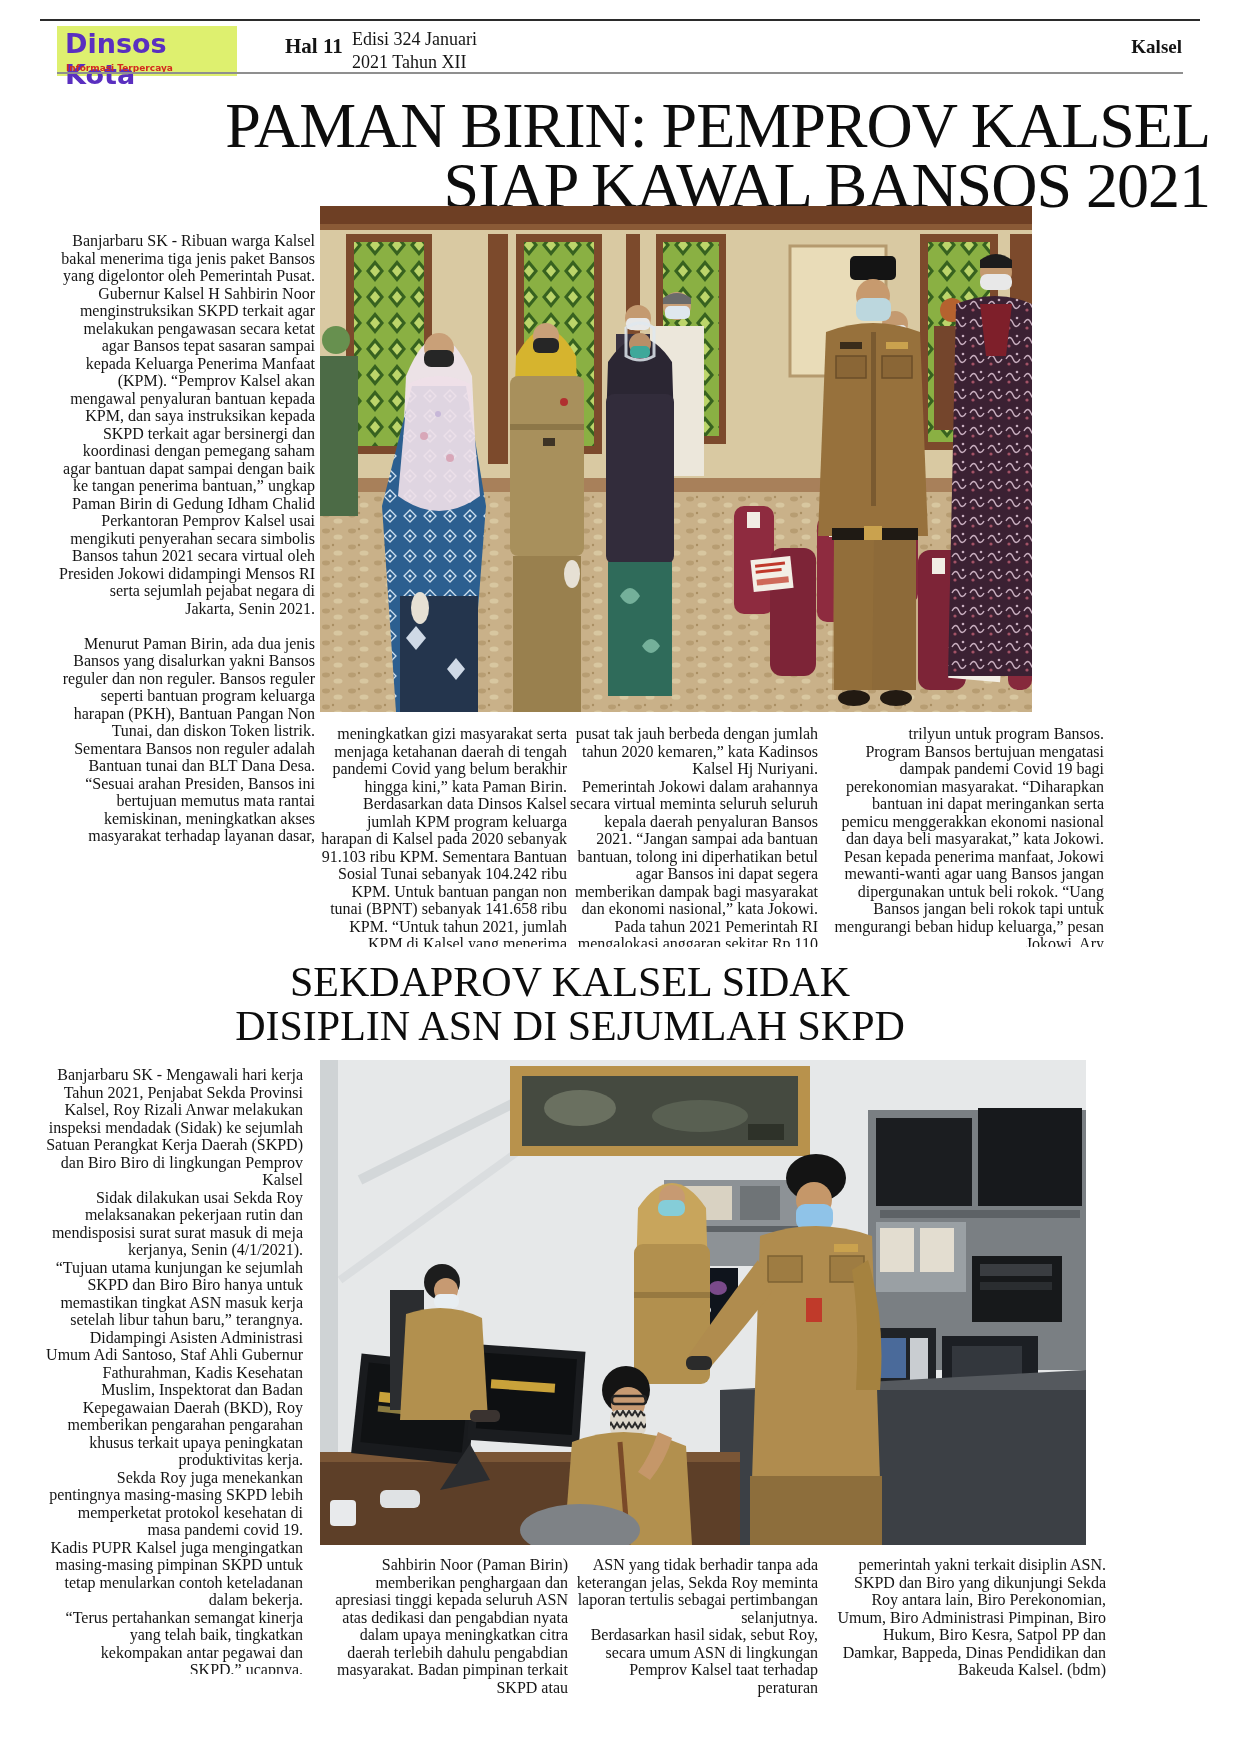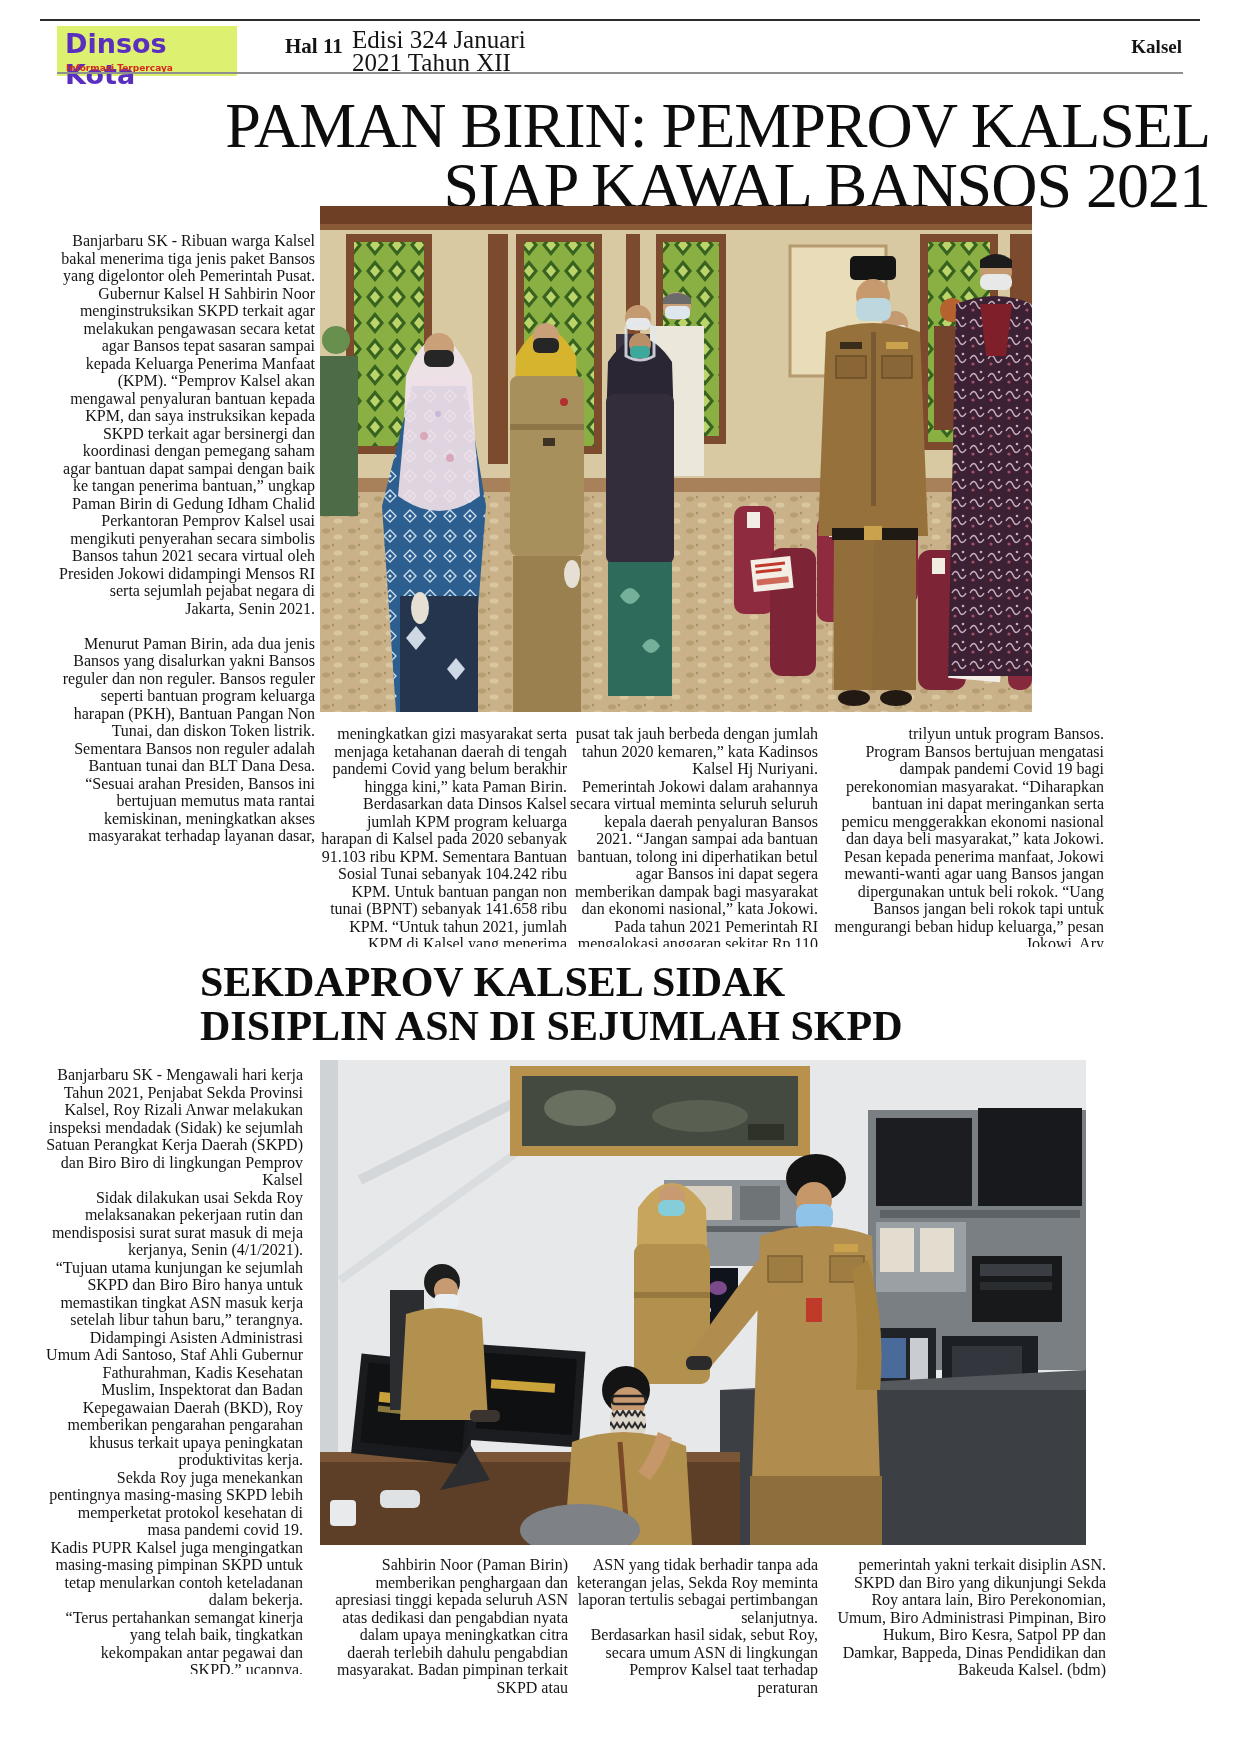--- a/index.html
+++ b/index.html
@@ -6,28 +6,28 @@
   .page{position:relative;width:1240px;height:1754px;background:#ffffff;margin:0 auto;
         font-family:"Liberation Serif",serif;color:#141414;overflow:hidden;}
   
   .topline{position:absolute;left:40px;top:19px;width:1160px;height:2px;background:#2b2b2b;}
   .logo-box{position:absolute;left:57px;top:26px;width:180px;height:50px;background:#def06f;}
   .logo-title{position:absolute;left:8px;top:2px;font-family:"DejaVu Sans",sans-serif;
               font-weight:bold;font-size:27px;color:#5a2fc0;letter-spacing:0;}
   .logo-tagline{position:absolute;left:9px;bottom:3px;font-family:"DejaVu Sans",sans-serif;
               font-weight:bold;font-size:9px;color:#d42b1e;}
   .hal{position:absolute;left:285px;top:34px;font-weight:bold;font-size:21px;}
-  .edition{position:absolute;left:352px;top:28px;font-size:25px;line-height:23px;white-space:pre-line;}
+  .edition{position:absolute;left:352px;top:28px;font-size:18px;line-height:23px;white-space:pre-line;}
   .region{position:absolute;right:58px;top:36px;font-weight:bold;font-size:19px;text-align:right;}
   .header-rule{position:absolute;left:57px;top:72px;width:1126px;height:2px;background:#8f8f8f;}
   
   .headline1{position:absolute;left:30px;top:96px;width:1180px;text-align:right;
              font-size:64px;line-height:60px;letter-spacing:-1px;font-weight:400;color:#0d0d0d;}
-  .headline2{position:absolute;left:200px;top:960px;width:740px;text-align:left;
-             font-size:42px;line-height:44px;font-weight:700;color:#0d0d0d;}
+  .headline2{position:absolute;left:200px;top:960px;width:740px;text-align:center;
+             font-size:42px;line-height:44px;font-weight:400;color:#0d0d0d;}
   
   .c{position:absolute;font-size:16px;line-height:17.5px;white-space:pre-line;overflow:hidden;
      color:#141414;text-align:right;}
   #a1c1{left:57px;top:232px;width:258px;height:728px;}
   #a1c2{left:320px;top:725px;width:247px;height:222px;}
   #a1c3{left:566px;top:725px;width:252px;height:222px;}
   #a1c4{left:830px;top:725px;width:274px;height:222px;}
   #a2c1{left:45px;top:1066px;width:258px;height:608px;}
   #a2c2{left:320px;top:1556px;width:248px;height:196px;}
   #a2c3{left:566px;top:1556px;width:252px;height:196px;}

